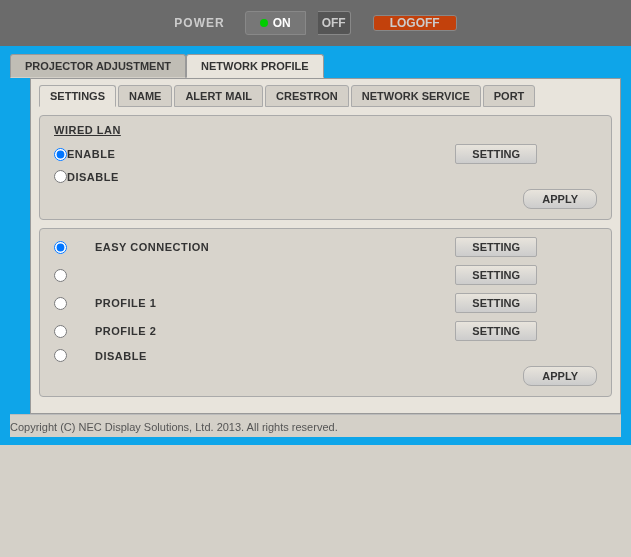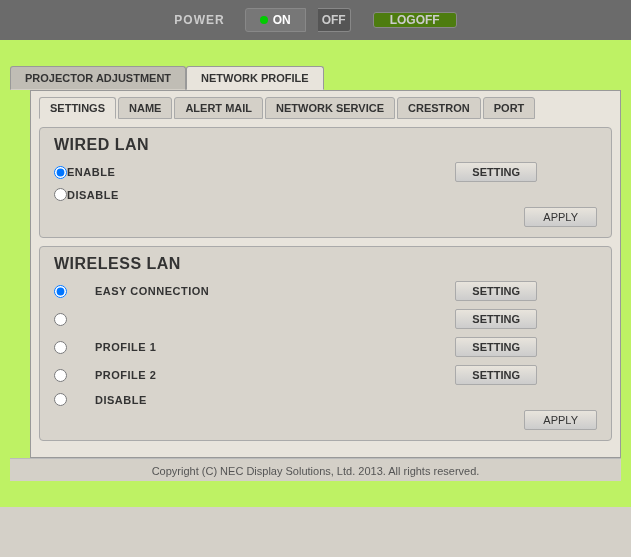--- a/index.html
+++ b/index.html
@@ -8,21 +8,21 @@
       font-size: 12px;
       background: #d4d0c8;
       width: 631px;
       height: 557px;
       overflow: hidden;
     }
 
     
     .power-bar {
       background: #6b6b6b;
-      height: 40px;
+      height: 46px;
       display: flex;
       align-items: center;
       justify-content: center;
       gap: 12px;
       padding: 0 20px;
     }
     .power-label {
       color: #ccc;
       font-size: 12px;
       font-weight: bold;
@@ -57,35 +57,35 @@
       border: 1px solid #888;
       border-left: none;
       border-radius: 0 3px 3px 0;
       padding: 4px 4px;
       color: #ccc;
       font-size: 12px;
       font-weight: bold;
       cursor: default;
     }
     .logoff-btn {
-      background: #4d7c0f;
+      background: #c2410c;
       border: 1px solid #888;
       border-radius: 3px;
       padding: 0 16px;
       color: #ccc;
       font-size: 12px;
       font-weight: bold;
       margin-left: 10px;
       cursor: pointer;
     }
 
     
     .main-content {
-      background: #bef264;
-      padding: 26px 10px;
+      background: #0ea5e9;
+      padding: 8px 10px;
     }
 
     
     .tab-row1 {
       display: flex;
       gap: 0;
       margin-bottom: 0;
     }
     .tab-primary {
       background: #d4d0c8;
@@ -139,25 +139,26 @@
 
     
     .section-box {
       background: #d8d4cc;
       border: 1px solid #aaa;
       border-radius: 4px;
       padding: 8px 14px 10px 14px;
       margin-bottom: 8px;
     }
     .section-title {
-      font-size: 16px;
+      font-size: 11px;
       font-weight: bold;
       color: #333;
       margin-bottom: 8px;
       letter-spacing: 0.5px;
+      text-decoration: underline;
     }
     .radio-label {
       font-size: 11px;
       font-weight: bold;
       color: #333;
       letter-spacing: 0.5px;
     }
     .setting-btn-wrap {
       margin-left: auto;
       margin-right: 60px;
@@ -178,31 +179,30 @@
 
     
     .apply-row {
       display: flex;
       justify-content: flex-end;
       margin-top: 4px;
     }
     .apply-btn {
       background: linear-gradient(to bottom, #e8e4dc, #ccc);
       border: 1px solid #aaa;
-      border-radius: 2px;
+      border-radius: 8px;
       padding: 3px 18px;
       font-size: 11px;
-      font-weight: normal;
+      font-weight: bold;
       color: #333;
       cursor: pointer;
     }
 
     
     .footer {
-      text-align: center;
       font-size: 11px;
       color: #555;
       padding: 6px 0 4px 0;
       border-top: 1px solid #bbb;
       background: #d4d0c8;
     }
 
     .wired-row {
       display: flex;
       align-items: center;
@@ -245,22 +245,22 @@
       <span>NETWORK PROFILE</span>
     </div>
   </div>
 
   <div class="tab-container">
 
     <div class="tab-row2">
       <div class="tab-secondary active"><span>SETTINGS</span></div>
       <div class="tab-secondary"><span>NAME</span></div>
       <div class="tab-secondary"><span>ALERT MAIL</span></div>
+      <div class="tab-secondary"><span>CRESTRON</span></div>
       <div class="tab-secondary"><span>NETWORK SERVICE</span></div>
-      <div class="tab-secondary"><span>CRESTRON</span></div>
       <div class="tab-secondary"><span>PORT</span></div>
     </div>
 
     <div class="section-box">
       <div class="section-title">WIRED LAN</div>
 
       <div class="wired-row">
         <input type="radio" name="wired" id="wired-enable" checked="" style="">
         <label class="radio-label" for="wired-enable">ENABLE</label>
         <div class="setting-btn-wrap">
@@ -272,21 +272,20 @@
         <input type="radio" name="wired" id="wired-disable" style="">
         <label class="radio-label" for="wired-disable">DISABLE</label>
       </div>
 
       <div class="apply-row">
         <button class="apply-btn">APPLY</button>
       </div>
     </div>
 
     <div class="section-box">
-      <div class="section-title">WIRELESS LAN</div>
 
       <div class="wireless-row">
         <input type="radio" name="wireless" id="wireless-easy" checked="" style="">
         <label class="radio-label" for="wireless-easy">EASY CONNECTION</label>
         <div class="setting-btn-wrap">
           <button class="setting-btn">SETTING</button>
         </div>
       </div>
 
       <div class="wireless-row">

